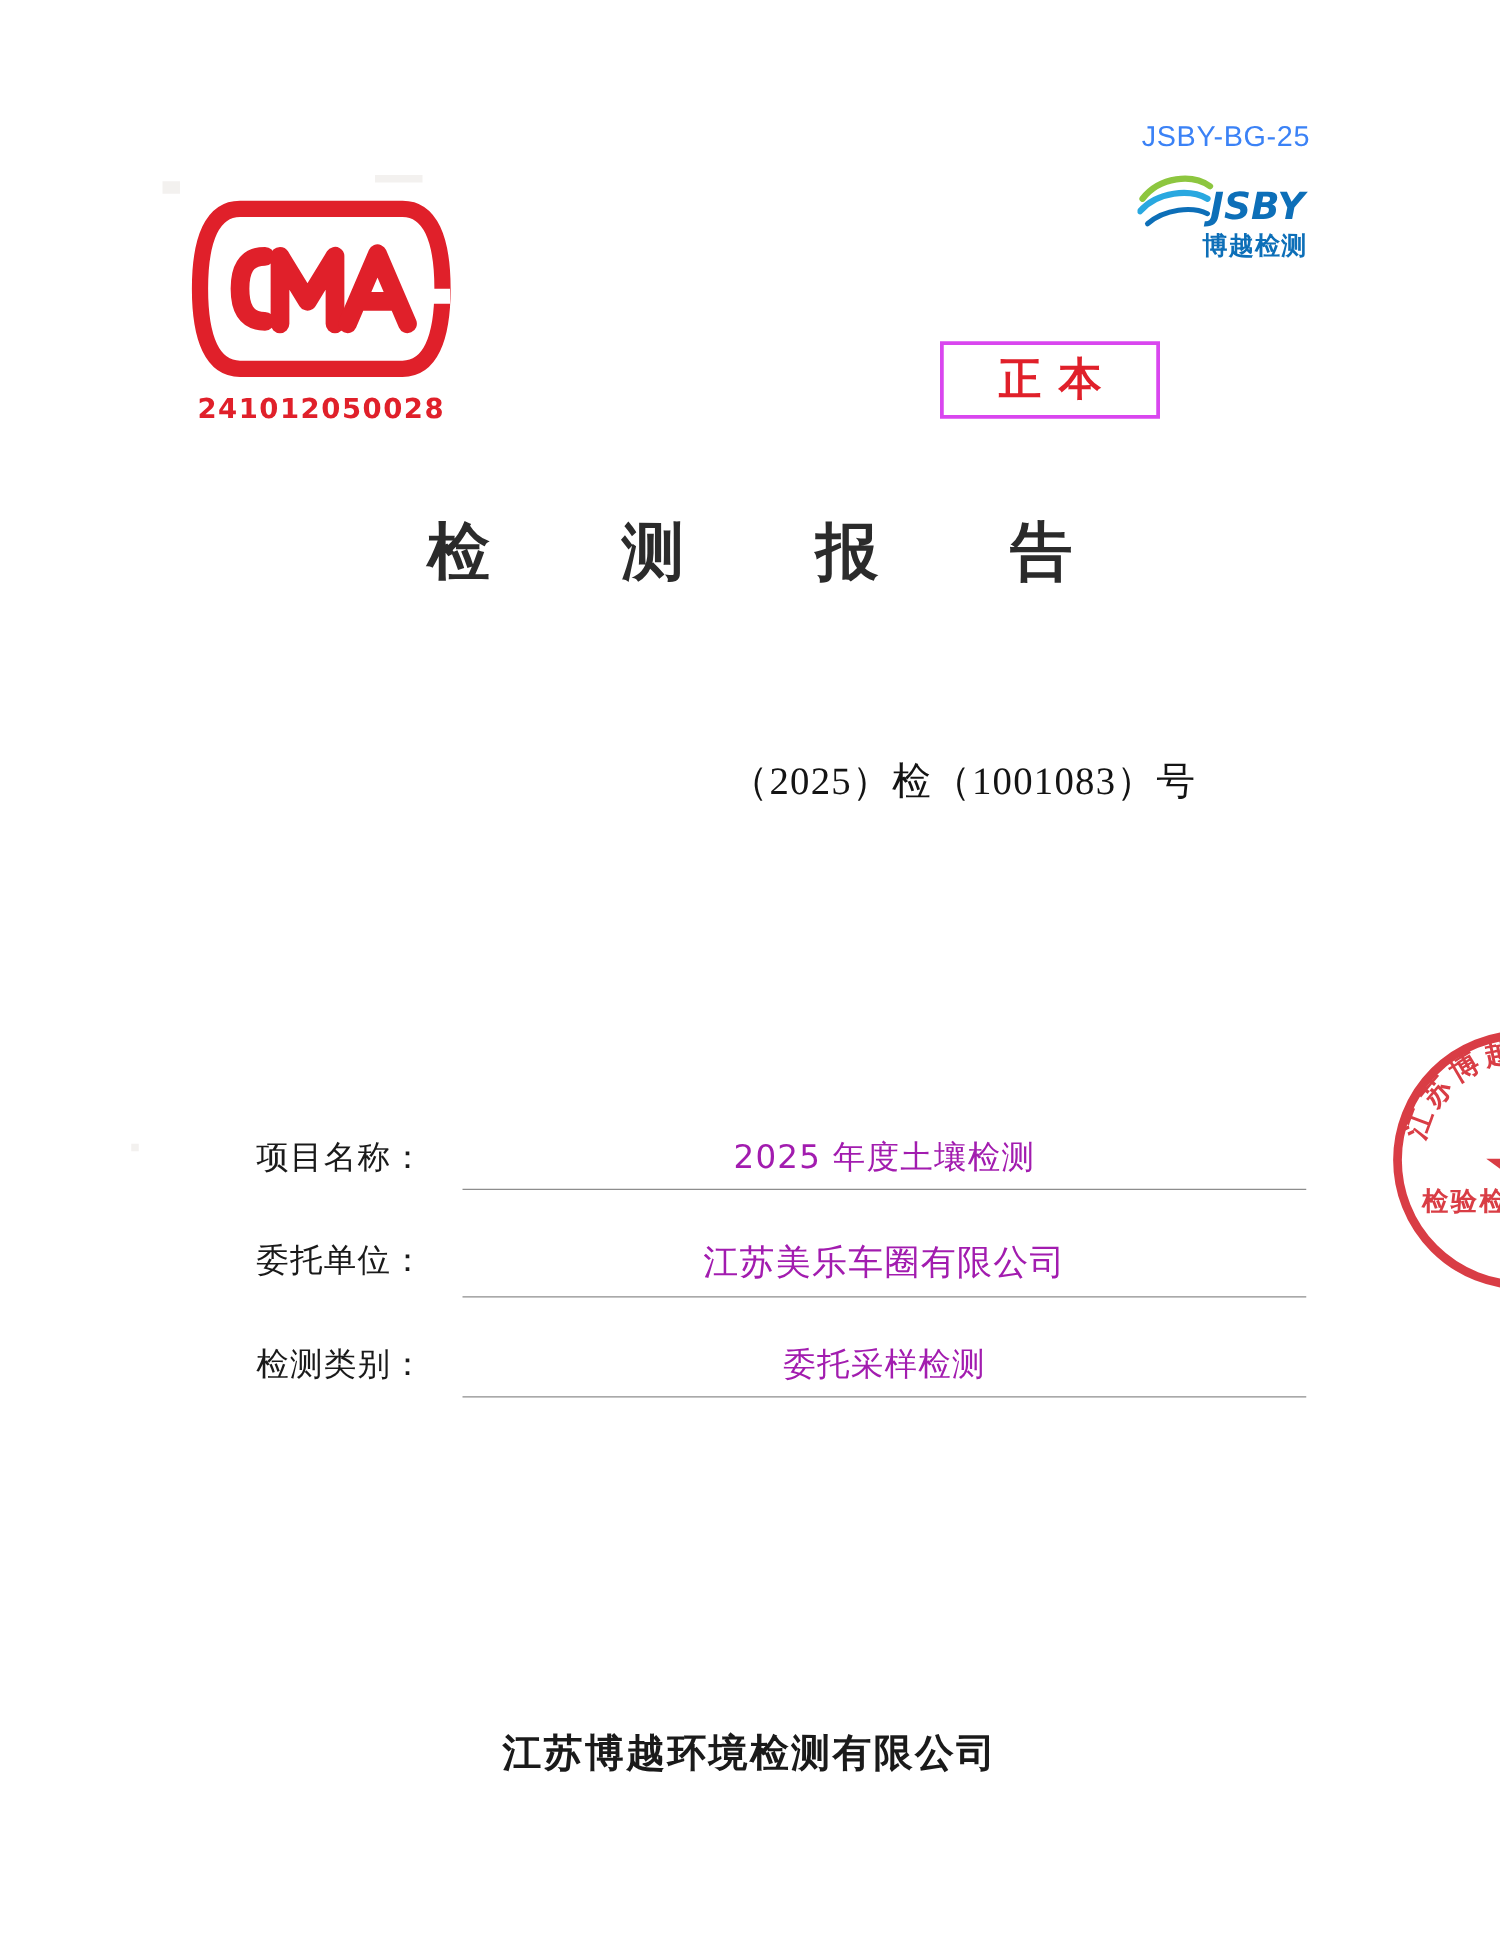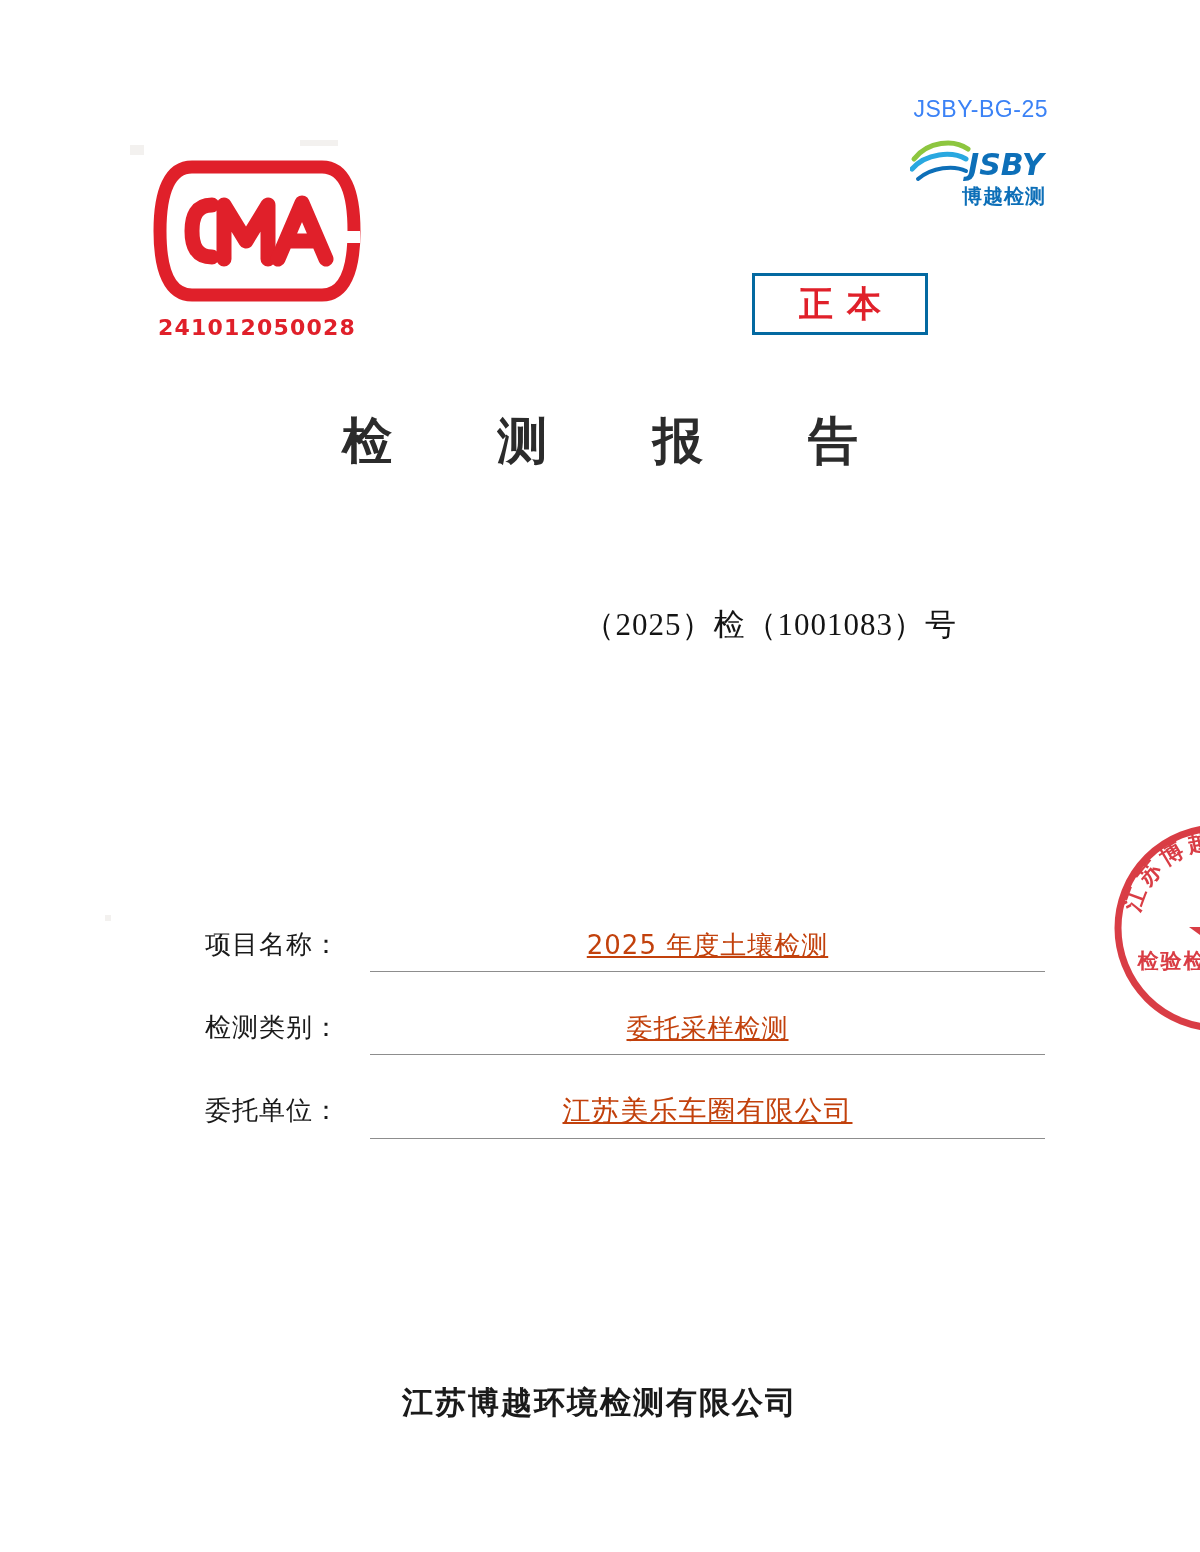--- a/index.html
+++ b/index.html
@@ -60,21 +60,21 @@
     margin-top: 32px;
   }
 
   
   .zhengben-stamp {
     position: absolute;
     top: 273px;
     left: 752px;
     width: 176px;
     height: 62px;
-    border: 3px solid #0369a1;
+    border: 3px solid #d946ef;
     box-sizing: border-box;
     display: flex;
     align-items: center;
     justify-content: center;
   }
   .zhengben-stamp .txt {
     font-family: "DejaVu Sans", sans-serif;
     font-weight: bold;
     font-size: 34px;
     color: #e0202a;
@@ -113,21 +113,21 @@
 
   
   .info-block {
     position: absolute;
     top: 908px;
     left: 205px;
     width: 840px;
   }
   .info-row {
     display: flex;
-    align-items: center;
+    align-items: flex-start;
     height: 83px;
   }
   .info-label {
     width: 165px;
     font-family: "DejaVu Sans", sans-serif;
     font-size: 26px;
     letter-spacing: 1px;
     color: #1a1a1a;
     padding-bottom: 10px;
     white-space: nowrap;
@@ -135,22 +135,21 @@
   .info-value-wrap {
     flex: 1;
     border-bottom: 1px solid #8d8d8d;
     text-align: center;
     padding-bottom: 8px;
   }
   .info-value {
     font-family: "DejaVu Sans", sans-serif;
     font-size: 26px;
     letter-spacing: 1px;
-    color: #c2410c;
-    text-decoration: underline;
+    color: #a21caf;
   }
   .info-row.r3 .info-value { font-size: 28px; }
 
   
   .company-name {
     position: absolute;
     top: 1382px;
     left: 0;
     width: 1200px;
     text-align: center;
@@ -228,27 +227,27 @@
   </svg>
 </div>
 
 <div class="info-block">
   <div class="info-row r1">
     <div class="info-label">项目名称：</div>
     <div class="info-value-wrap">
       <span class="info-value">2025 年度土壤检测</span>
     </div>
   </div>
+  <div class="info-row r3">
+    <div class="info-label">委托单位：</div>
+    <div class="info-value-wrap">
+      <span class="info-value">江苏美乐车圈有限公司</span>
+    </div>
+  </div>
   <div class="info-row r2">
     <div class="info-label">检测类别：</div>
     <div class="info-value-wrap">
       <span class="info-value">委托采样检测</span>
     </div>
   </div>
-  <div class="info-row r3">
-    <div class="info-label">委托单位：</div>
-    <div class="info-value-wrap">
-      <span class="info-value">江苏美乐车圈有限公司</span>
-    </div>
-  </div>
 </div>
 
 <div class="company-name">江苏博越环境检测有限公司</div>
 
 </body></html>

